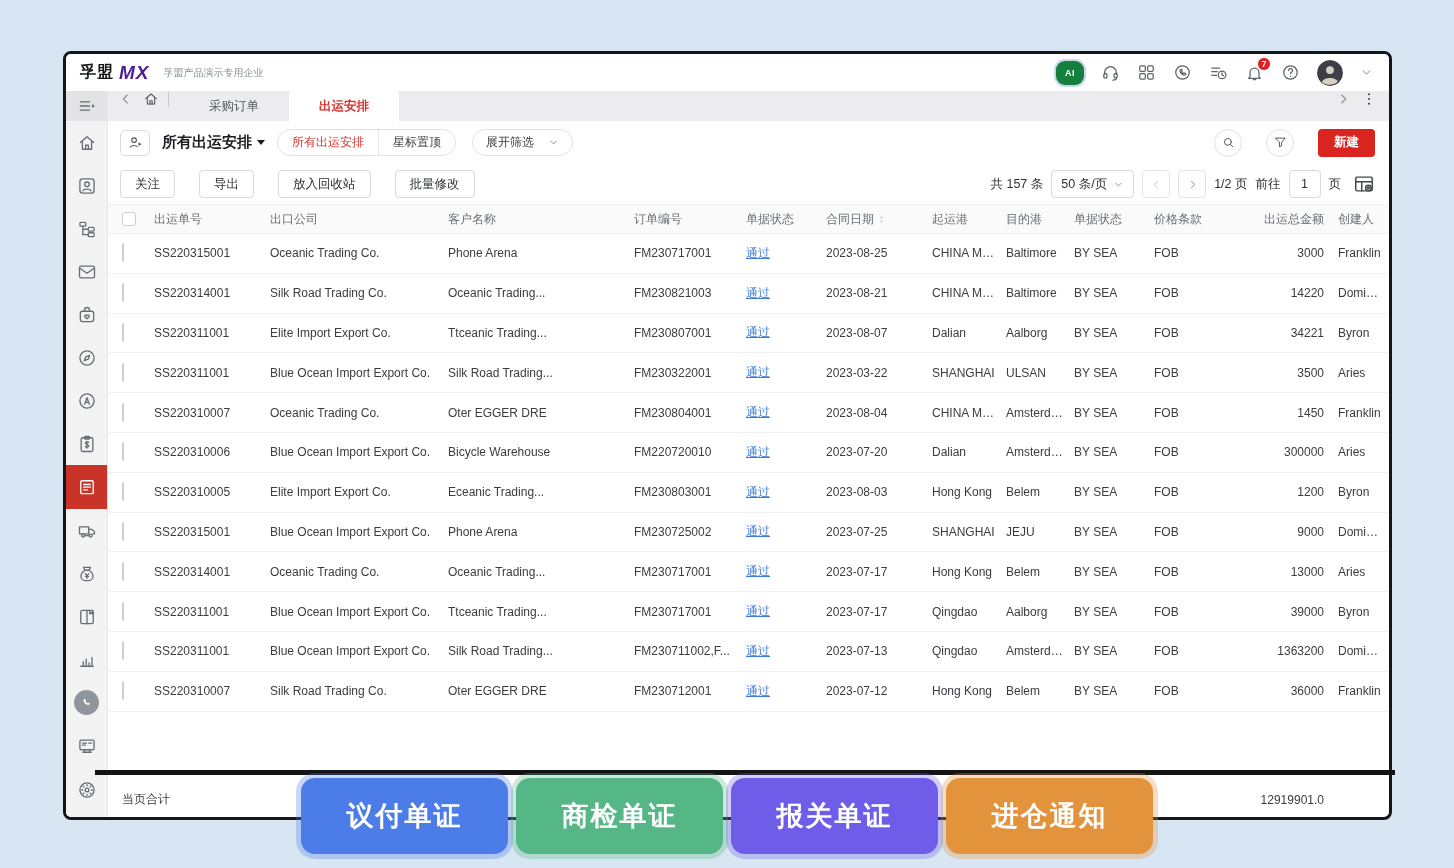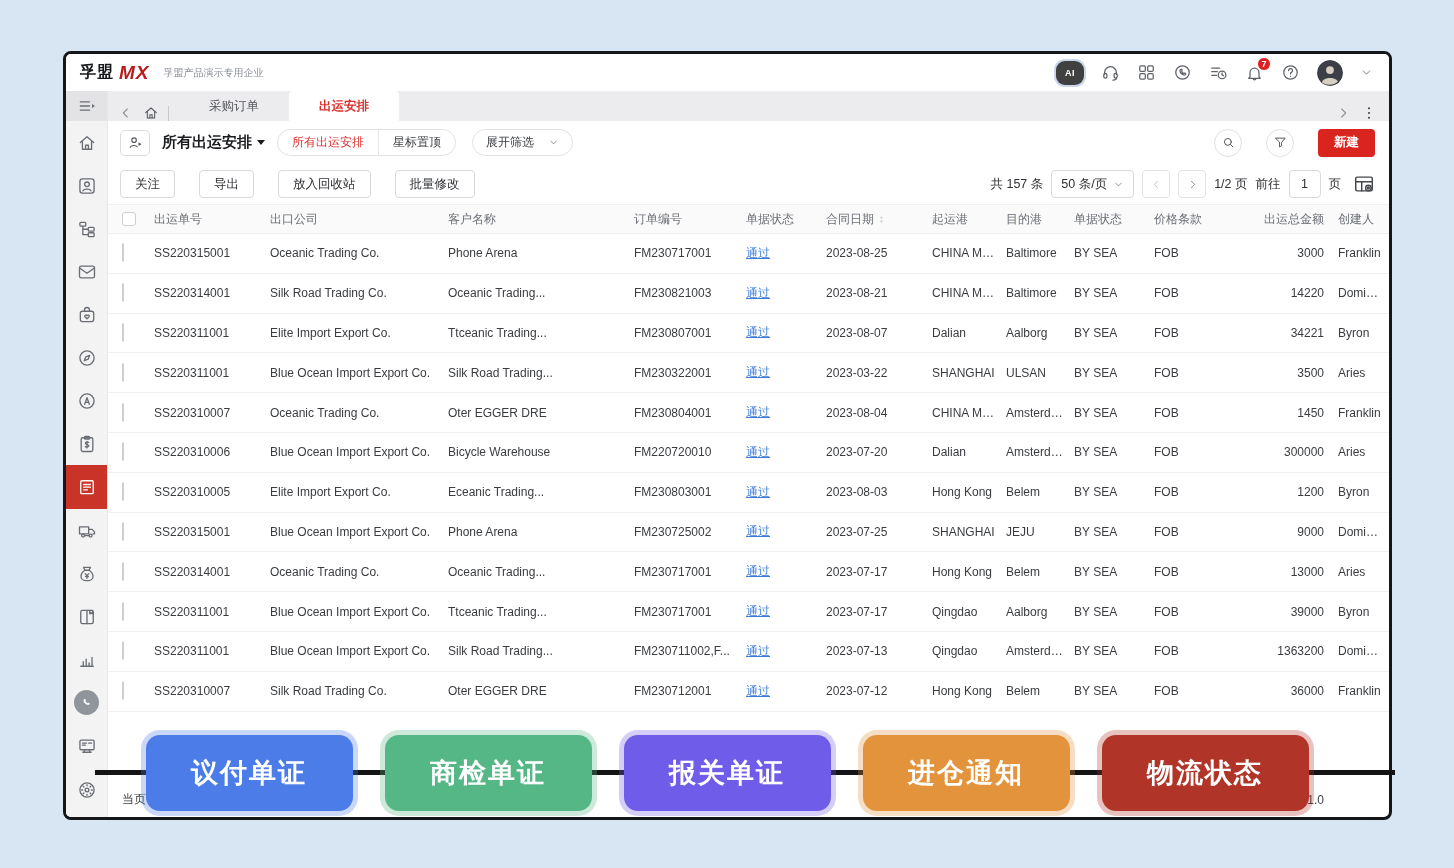--- a/index.html
+++ b/index.html
@@ -7,26 +7,26 @@
   body { background:#d8e6f3; position:relative; overflow:hidden; }
 
   
   .app-window { position:absolute; left:63px; top:51px; width:1329px; height:769px;
     background:#fff; border:3px solid #15161a; border-radius:8px; overflow:hidden;
     display:flex; flex-direction:column; }
 
   
   .topbar { height:37px; display:flex; align-items:center; padding:0 16px 0 14px; background:#fff; flex:0 0 auto; }
   .logo-cn { font-size:16px; font-weight:800; color:#17181c; letter-spacing:1px; }
-  .logo-mx { font-size:19px; font-weight:800; color:#b91c1c; margin-left:5px; letter-spacing:1px; font-style:italic; }
+  .logo-mx { font-size:19px; font-weight:800; color:#4c1d95; margin-left:5px; letter-spacing:1px; font-style:italic; }
   .company  { font-size:10px; color:#8a8f96; margin-left:14px; }
   .tb-right { margin-left:auto; display:flex; align-items:center; gap:17px; }
   .tb-icon { width:19px; height:19px; color:#5f6368; display:inline-flex; }
   .tb-icon svg { width:100%; height:100%; }
-  .ai-pill { background:#404040; color:#fff; font-size:9px; font-weight:800; border-radius:9px;
+  .ai-pill { background:#15803d; color:#fff; font-size:9px; font-weight:800; border-radius:9px;
     padding:7px 9px; letter-spacing:.5px; box-shadow:0 0 0 2px #c9d6ee; }
   .bell-wrap { position:relative; display:inline-flex; }
   .badge { position:absolute; top:-6px; right:-7px; background:#e02020; color:#fff; font-size:9px; font-weight:700;
     min-width:14px; height:14px; border-radius:8px; display:flex; align-items:center; justify-content:center;
     border:1.5px solid #fff; padding:0 2px; }
   .avatar { width:26px; height:26px; border-radius:50%; overflow:hidden; display:inline-flex; }
   .avatar svg { width:100%; height:100%; }
   .chev-sm { width:13px; height:13px; color:#6b6f75; display:inline-flex; }
   .chev-sm svg { width:100%; height:100%; }
 
@@ -37,21 +37,21 @@
   .sb-item.top { height:30px; background:#e3e3e6; }
   .sb-item.active { background:#ca3428; color:#fff; height:44px; }
   .sb-item .icon { width:20px; height:20px; display:inline-flex; }
   .sb-item .icon svg { width:100%; height:100%; }
   .sb-item.filled .icon { width:25px; height:25px; background:#8f959b; border-radius:50%; color:#fff; align-items:center; justify-content:center; padding:4px; }
   .sb-item.bottom { margin-top:auto; margin-bottom:6px; }
 
   .main { flex:1; display:flex; flex-direction:column; min-width:0; }
 
   
-  .tabbar { height:30px; background:#ececee; display:flex; align-items:flex-end; flex:0 0 auto; }
+  .tabbar { height:30px; background:#ececee; display:flex; align-items:flex-start; flex:0 0 auto; }
   .tab-nav { display:flex; align-items:center; gap:9px; padding:0 10px; }
   .tnav-icon { width:16px; height:16px; color:#8d9196; display:inline-flex; }
   .tnav-icon svg { width:100%; height:100%; }
   .tnav-icon.home { color:#55585e; }
   .tab-divider { width:1px; height:15px; background:#c9c9cc; }
   .tab { height:30px; display:flex; align-items:center; justify-content:center; font-size:12.5px; color:#55585e; padding:0 30px; cursor:pointer; }
   .tab.active { background:#fff; color:#d9302c; font-weight:700; border-top-left-radius:4px; border-top-right-radius:4px; }
   .tabbar-right { margin-left:auto; display:flex; align-items:center; gap:10px; padding-right:12px; }
 
   
@@ -101,21 +101,21 @@
   .cbx { width:14px; height:14px; border:1px solid #cfcfd2; border-radius:3px; background:#fff; margin-left:14px; cursor:pointer; }
   .status-link { color:#3d7bd8; text-decoration:underline; cursor:pointer; font-size:12px; }
 
   
   .summary-row { height:46px; margin-top:6px; border-top:1px solid #f0f0f1; flex:0 0 auto; padding-top:10px; }
   .sum-label { grid-column:1 / 3; font-size:12px; color:#3a3c40; padding-left:14px; }
   .sum-total { grid-column:12; font-size:12px; color:#3a3c40; text-align:right; padding-right:4px; }
 
   
   .flow-line { position:absolute; left:95px; top:770px; width:1300px; height:5px; background:#141414; z-index:5; }
-  .flow-wrap { position:absolute; left:0; top:735px; width:1454px; display:flex; justify-content:center; gap:32px; z-index:6; }
+  .flow-wrap { position:absolute; left:0; top:778px; width:1454px; display:flex; justify-content:center; gap:8px; z-index:6; }
   .flow-btn { width:207px; height:76px; border-radius:14px; color:#fff; font-size:27px; font-weight:800;
     display:flex; align-items:center; justify-content:center; letter-spacing:2px; cursor:pointer; border:none; font-family:inherit; }
 </style>
 </head>
 <body>
 
 <div class="app-window">
 
   <div class="topbar">
     <span class="logo-cn">孚盟</span>
@@ -693,14 +693,13 @@
     </div>
   </div>
 </div>
 
 <div class="flow-line"></div>
 <div class="flow-wrap">
     <button class="flow-btn" style="background: rgb(75, 124, 232); box-shadow: rgba(75, 124, 232, 0.3) 0px 0px 0px 5px;">议付单证</button>
     <button class="flow-btn" style="background: rgb(85, 183, 134); box-shadow: rgba(85, 183, 134, 0.3) 0px 0px 0px 5px;">商检单证</button>
     <button class="flow-btn" style="background: rgb(111, 92, 232); box-shadow: rgba(111, 92, 232, 0.3) 0px 0px 0px 5px;">报关单证</button>
     <button class="flow-btn" style="background: rgb(226, 147, 60); box-shadow: rgba(226, 147, 60, 0.3) 0px 0px 0px 5px;">进仓通知</button>
-    <button class="flow-btn" style="background: rgb(177, 52, 40); box-shadow: rgba(177, 52, 40, 0.3) 0px 0px 0px 5px;">物流状态</button>
   </div>
 
 </body></html>

